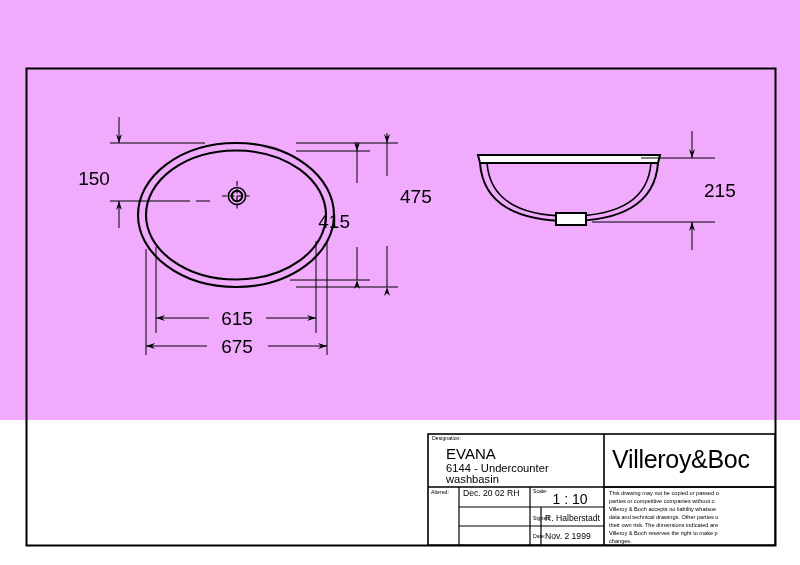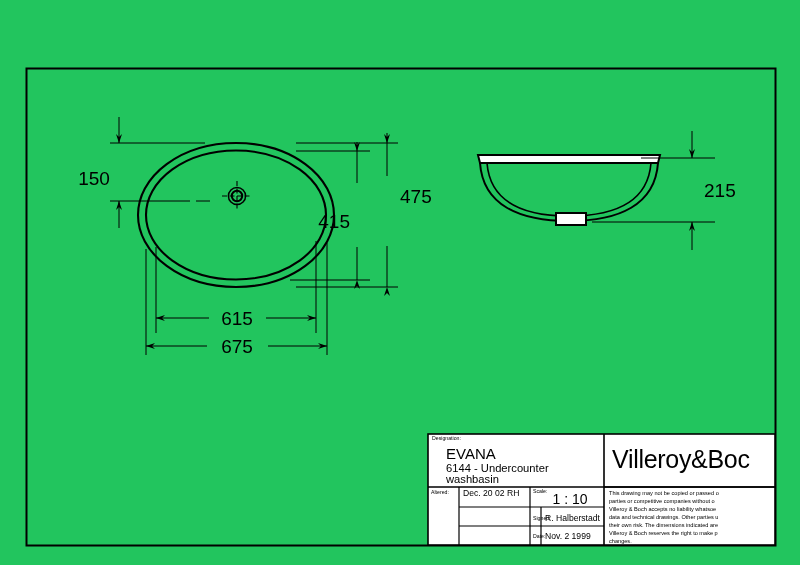--- a/index.html
+++ b/index.html
@@ -13,22 +13,22 @@
     height: 565px;
     font-family: "Liberation Sans", sans-serif;
     overflow: hidden;
     position: relative;
   }
   #sheet {
     position: absolute;
     left: 0;
     top: 0;
     width: 800px;
-    height: 565px;
-    background: #22c55e;
+    height: 420px;
+    background: #f0abfc;
   }
   svg.drawing {
     position: absolute;
     left: 0;
     top: 0;
     width: 800px;
     height: 565px;
     display: block;
   }
   .dim-text {

